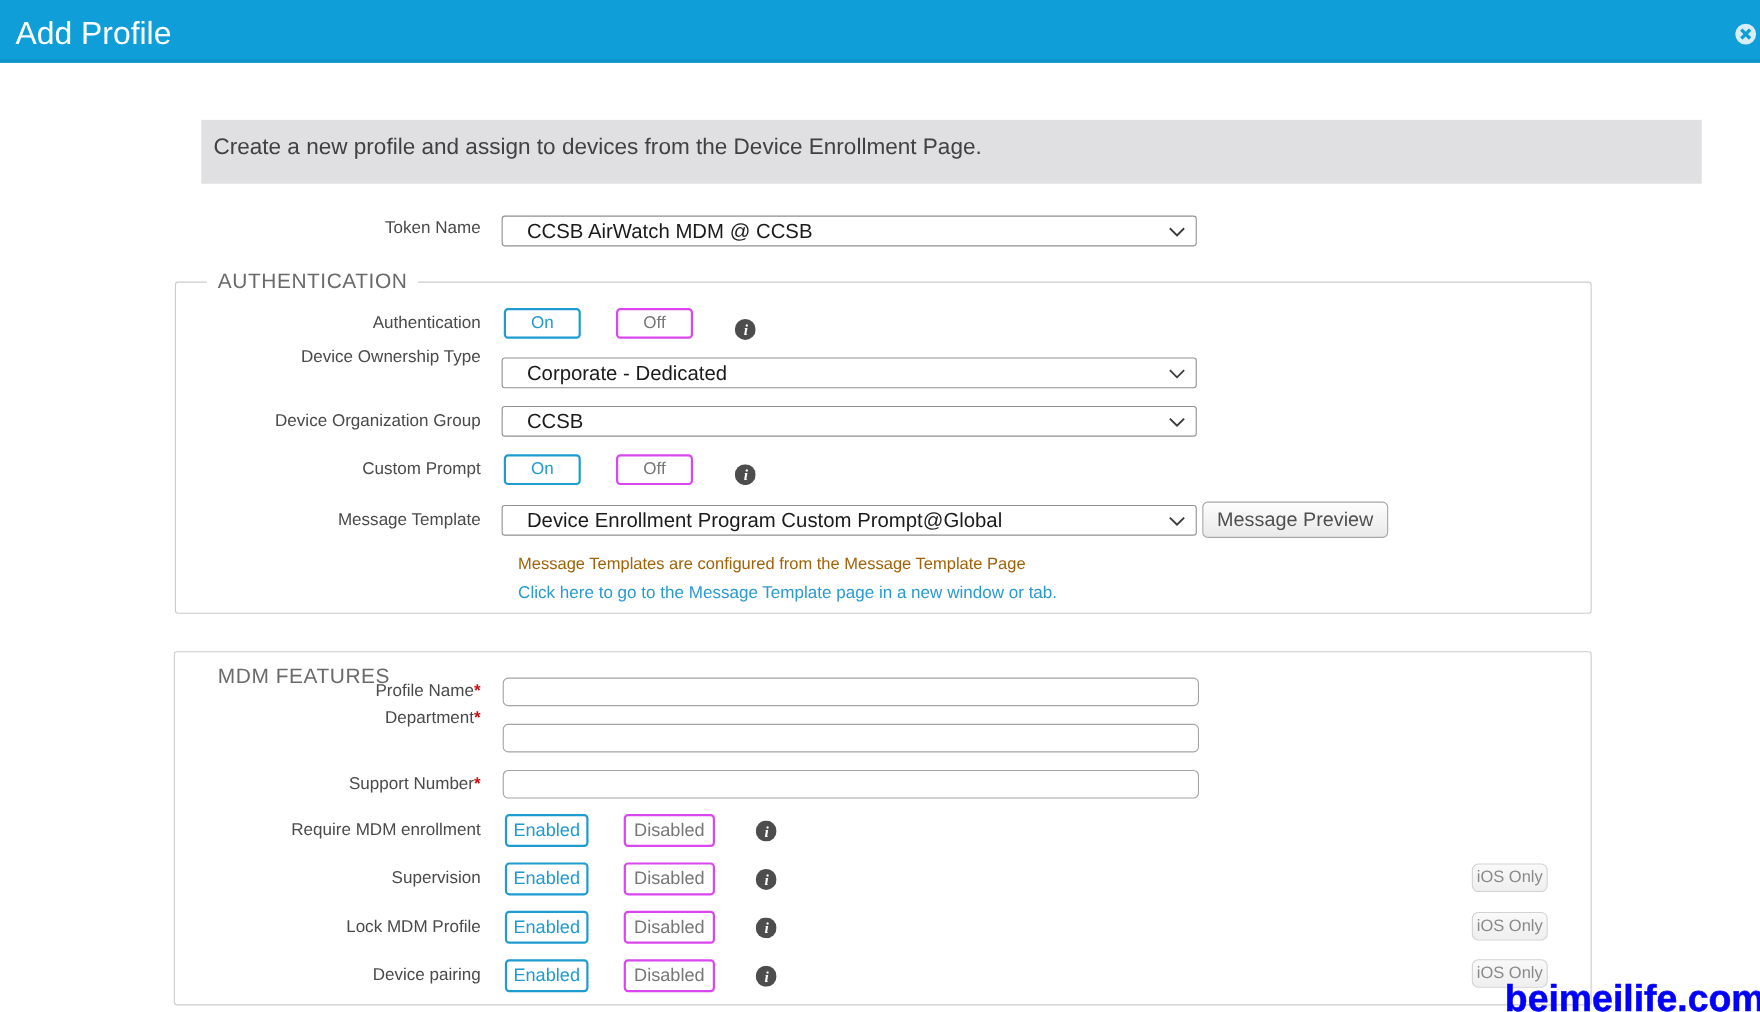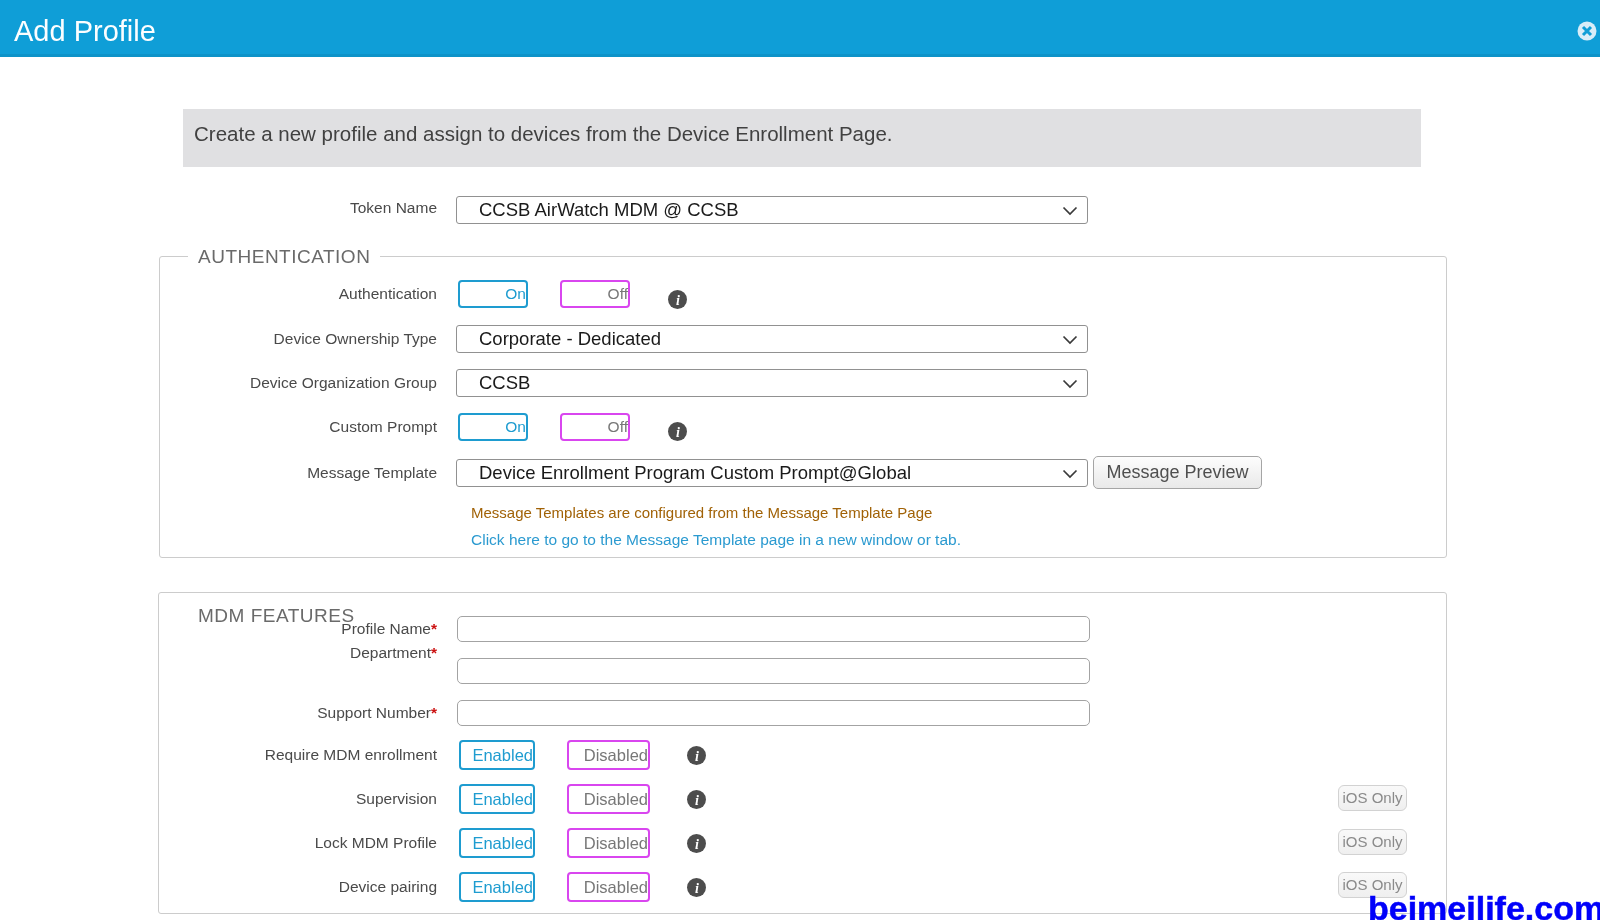--- a/index.html
+++ b/index.html
@@ -1,26 +1,26 @@
 <!DOCTYPE html>
 <html><head>
 <meta charset="utf-8">
 <style>
   * { margin:0; padding:0; box-sizing:border-box; }
   html,body { width:1600px; height:920px; background:#fff; font-family:"Liberation Sans", sans-serif; overflow:hidden; }
   .abs { position:absolute; }
   .hdr { position:absolute; left:0; top:0; width:1600px; height:57px; background:#0f9ed7; border-bottom:3px solid #0d93c8; }
   .hdr-title { position:absolute; left:14px; top:15px; font-size:29px; color:#fdfeff; }
-  .banner { position:absolute; left:183px; top:109px; width:1238px; height:58px; background:#e0e0e2; }
+  .banner { position:absolute; left:183px; top:109px; width:1364px; height:58px; background:#e0e0e2; }
   .banner-text { position:absolute; left:11px; top:13px; font-size:20.5px; color:#414141; }
   .lbl { position:absolute; left:0; width:437px; text-align:right; font-size:15.5px; color:#4a4a4a; }
   .sel { position:absolute; left:456px; width:632px; height:28px; background:#fff; border:1px solid #919191; border-radius:3px; font-size:18.5px; color:#1a1a1a; line-height:25px; padding-left:22px; white-space:nowrap; }
   .sel svg { position:absolute; right:9px; top:9px; }
   .inp { position:absolute; left:457px; width:633px; height:26px; background:#fff; border:1px solid #a3a3a3; border-radius:5px; }
-  .tbtn { position:absolute; border-radius:4px; background:#fff; text-align:right; }
+  .tbtn { position:absolute; border-radius:4px; background:#fff; text-align:center; }
   .on  { border:2px solid #1e9cd0; color:#1e9cd0; }
   .off { border:2px solid #d946ef; color:#777; }
   .fset { position:absolute; border:1px solid #ccc; border-radius:3px; background:#fff; }
   .legend { position:absolute; background:#fff; padding:0 10px; font-size:19px; color:#6a6a6a; letter-spacing:0.5px; }
   .mpbtn { position:absolute; left:1093px; top:456px; width:169px; height:33px; border:1px solid #a5a5a5; border-radius:5px; background:linear-gradient(#fdfdfd,#e9e9e9); color:#4f4f4f; font-size:18px; text-align:center; line-height:31px; }
   .ios { position:absolute; left:1338px; width:69px; height:26px; border:1px solid #d2d2d2; border-radius:6px; background:linear-gradient(#f9f9f9,#efefef); color:#8a8a8a; font-size:15px; text-align:center; line-height:24px; }
   .helper { position:absolute; left:471px; font-size:15px; color:#a16207; }
   .link { position:absolute; left:471px; font-size:15.5px; color:#2b9ad0; }
   .req { color:#cc1111; font-weight:bold; }
   .wm { position:absolute; left:1368px; top:889px; font-size:34px; font-weight:bold; color:#0101fa; -webkit-text-stroke:0.5px #0101fa; white-space:nowrap; }
@@ -53,21 +53,21 @@
 </div>
 
 <div class="lbl" style="top:285px;">Authentication</div>
 <div class="tbtn on" style="left:458px; top:280px; width:70px; height:28px; line-height:24px; font-size:15.5px;">On</div>
 <div class="tbtn off" style="left:560px; top:280px; width:70px; height:28px; line-height:24px; font-size:15.5px;">Off</div>
 <svg class="abs" style="left:668px; top:290px;" width="19" height="19" viewBox="0 0 19 19">
   <circle cx="9.5" cy="9.5" r="9.5" fill="#4d4d4d"></circle>
   <text x="10" y="14.5" font-family="Liberation Serif, serif" font-size="14" font-style="italic" font-weight="bold" fill="#fff" text-anchor="middle">i</text>
 </svg>
 
-<div class="lbl" style="top:330px;">Device Ownership Type</div>
+<div class="lbl" style="top:316px;">Device Ownership Type</div>
 <div class="sel" style="top:325px;">Corporate - Dedicated
   <svg width="16" height="10" viewBox="0 0 16 10">
       <path d="M1.5 1.5 L8 8 L14.5 1.5" fill="none" stroke="#3a3a3a" stroke-width="1.7"></path>
     </svg>
 </div>
 
 <div class="lbl" style="top:374px;">Device Organization Group</div>
 <div class="sel" style="top:369px;">CCSB
   <svg width="16" height="10" viewBox="0 0 16 10">
       <path d="M1.5 1.5 L8 8 L14.5 1.5" fill="none" stroke="#3a3a3a" stroke-width="1.7"></path>

